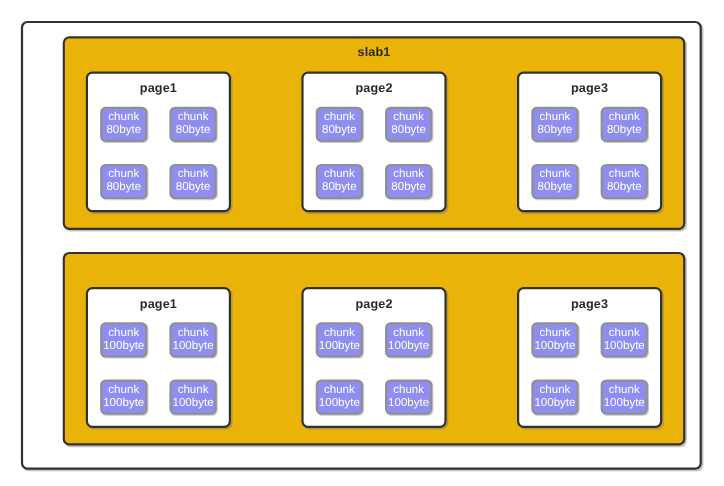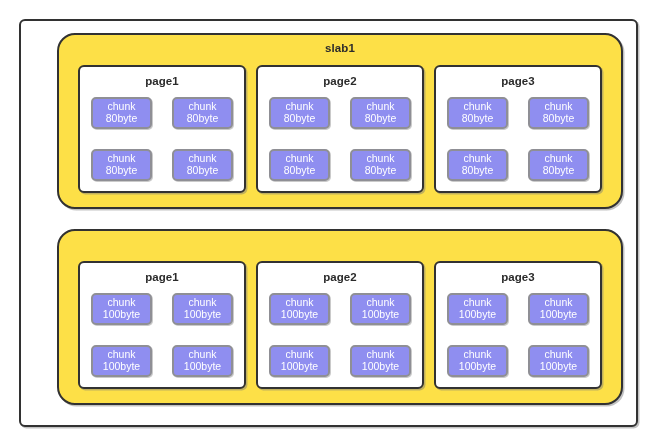--- a/index.html
+++ b/index.html
@@ -32,22 +32,22 @@
     border-radius: 6px;
     background: #ffffff;
     box-shadow: 1.5px 1.5px 0 rgba(120,120,120,0.45);
   }
 
   
   .slab-box {
     position: absolute;
     box-sizing: border-box;
     border: 2px solid #323232;
-    border-radius: 18px;
-    background: #fde047;
+    border-radius: 6px;
+    background: #eab308;
     box-shadow: 1.5px 1.5px 0 rgba(120,120,120,0.45);
     width: 566px;
     height: 176px;
     left: 36px;
   }
   .slab-box.slab-1 { top: 12px; }
   .slab-box.slab-2 { top: 208px; }
 
   .slab-title {
     position: absolute;
@@ -68,21 +68,21 @@
     left: 19px;
     right: 19px;
     height: 128px;
     display: flex;
     justify-content: space-between;
   }
 
   .page-box {
     position: relative;
     box-sizing: border-box;
-    width: 168px;
+    width: 132px;
     height: 128px;
     border: 2px solid #323232;
     border-radius: 6px;
     background: #ffffff;
     box-shadow: 1.5px 1.5px 0 rgba(120,120,120,0.45);
   }
 
   .page-title {
     position: absolute;
     top: 8px;

